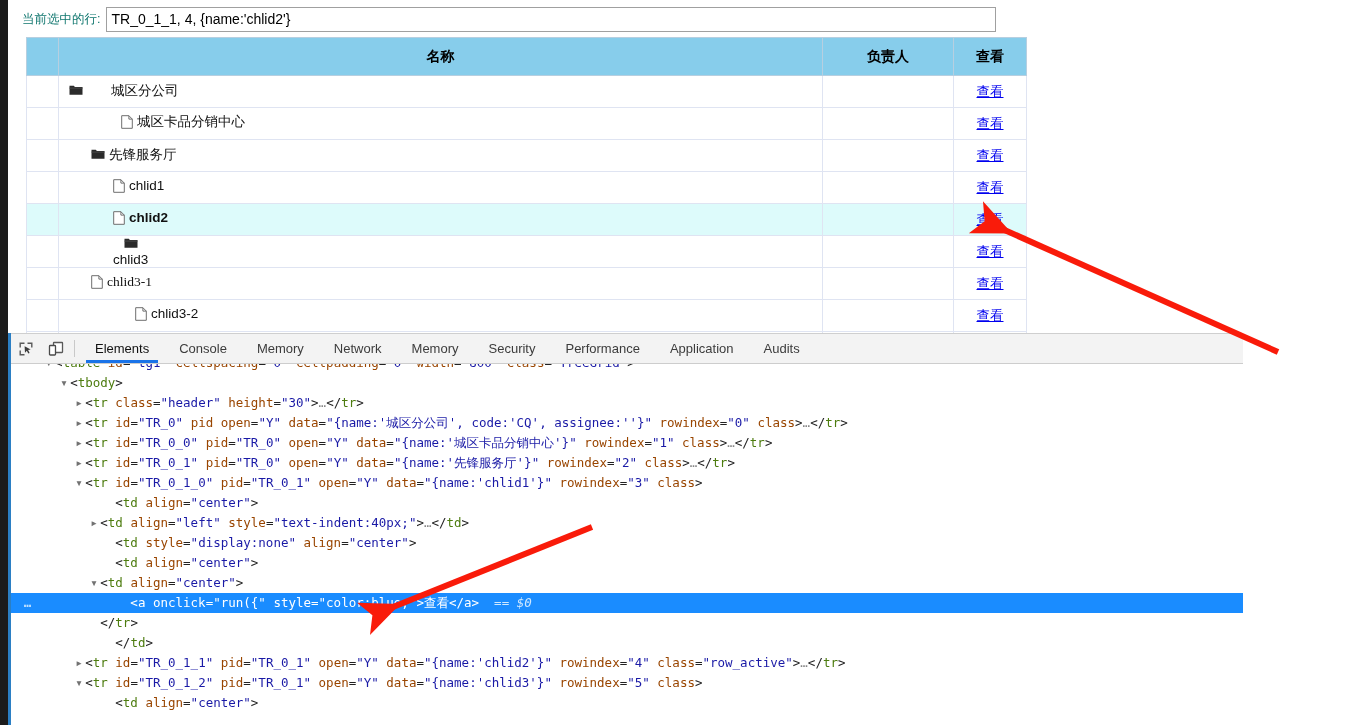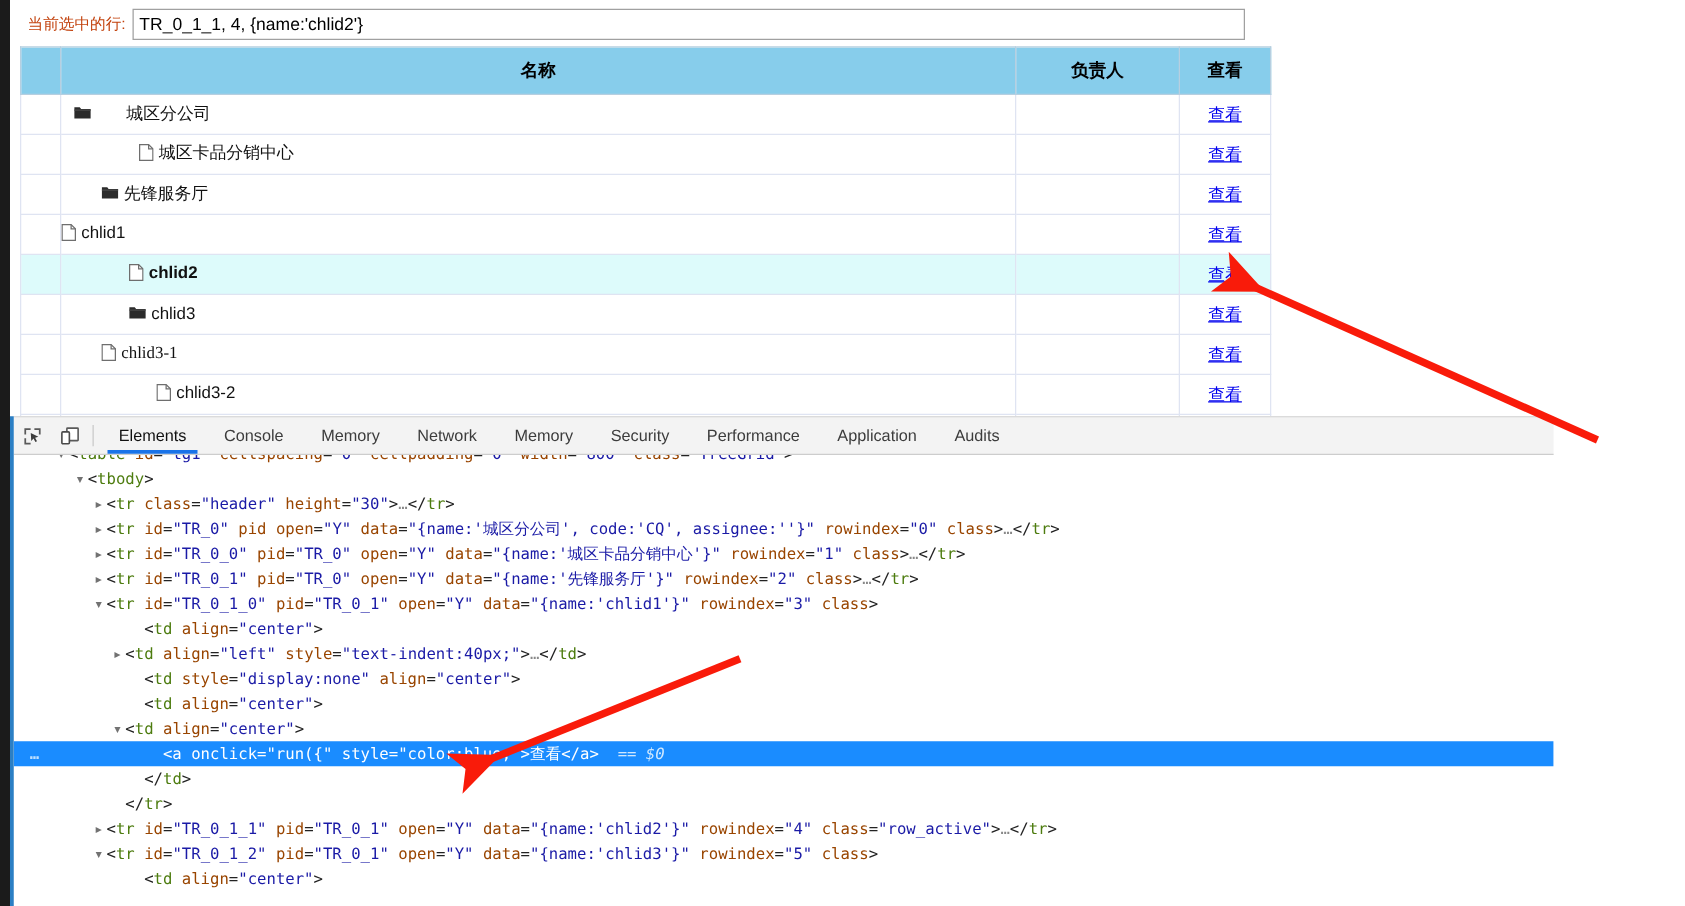--- a/index.html
+++ b/index.html
@@ -27,37 +27,37 @@
     position:absolute; left:8px; top:0; width:1340px; height:333px;
     background:#fff; overflow:hidden;
   }
 
   
   #selected-bar {
     position:absolute; left:14px; top:6px; height:26px;
     display:flex; align-items:center; gap:6px;
   }
   #selected-label {
-    font-size:12.5px; color:#c2410c; white-space:nowrap;
+    font-size:12.5px; color:#0f766e; white-space:nowrap;
     font-family:"Liberation Sans", sans-serif;
   }
   #selected-input {
     width:890px; height:25px;
     border:1px solid #a0a0a0;
     background:#fff;
     font-size:14px;
     font-family:"Liberation Sans", sans-serif;
     color:#000;
     padding:0 4px;
     outline:none;
   }
 
   
   #treegrid-wrap {
-    position:absolute; left:8px; top:37px; width:1000px;
+    position:absolute; left:18px; top:37px; width:1000px;
   }
   table.treegrid {
     border-collapse:collapse;
     width:1000px;
     table-layout:fixed;
     border:1px solid #b7cfe0;
   }
   table.treegrid col.c-exp   { width:32px; }
   table.treegrid col.c-name  { width:764px; }
   table.treegrid col.c-owner { width:131px; }
@@ -238,21 +238,21 @@
                     <path d="M0.5 3.6h13v1.0H0.5z" fill="#4a4a4a"></path>
                   </svg>
                 </span>
                 <span class="node-label">先锋服务厅</span>
               </span></td>
             <td class="cell-owner"></td>
             <td class="cell-view"><a class="view-link">查看</a></td>
           </tr>
           <tr>
             <td></td>
-            <td class="cell-name"><span class="node" style="">
+            <td class="cell-name"><span class="node" style="margin-left: 54px;">
                 <span class="ico">
                   <svg width="12" height="14" viewBox="0 0 12 14">
                     <path d="M0.7 0.7h7.2l3.4 3.4v9.2H0.7z" fill="#ffffff" stroke="#6e6e6e" stroke-width="1"></path>
                     <path d="M7.9 0.7v3.4h3.4" fill="none" stroke="#6e6e6e" stroke-width="1"></path>
                   </svg>
                 </span>
                 <span class="node-label">chlid1</span>
               </span></td>
             <td class="cell-owner"></td>
             <td class="cell-view"><a class="view-link">查看</a></td>
@@ -266,21 +266,21 @@
                     <path d="M7.9 0.7v3.4h3.4" fill="none" stroke="#6e6e6e" stroke-width="1"></path>
                   </svg>
                 </span>
                 <span class="node-label">chlid2</span>
               </span></td>
             <td class="cell-owner"></td>
             <td class="cell-view"><a class="view-link">查看</a></td>
           </tr>
           <tr>
             <td></td>
-            <td class="cell-name"><span class="node" style="margin-left: 54px;">
+            <td class="cell-name"><span class="node" style="margin-left: 54px; flex-direction: column;">
                 <span class="ico">
                   <svg width="14" height="12" viewBox="0 0 14 12">
                     <path d="M0.5 1.8h4.3l1.1 1.3h7.6v7.6H0.5z" fill="#2b2b2b"></path>
                     <path d="M0.5 3.6h13v1.0H0.5z" fill="#4a4a4a"></path>
                   </svg>
                 </span>
                 <span class="node-label">chlid3</span>
               </span></td>
             <td class="cell-owner"></td>
             <td class="cell-view"><a class="view-link">查看</a></td>
@@ -362,22 +362,22 @@
       <div class="code-line">&nbsp;&nbsp;&nbsp;&nbsp;&nbsp;&nbsp;&nbsp;&nbsp;<span class="tw">▸</span><span class="punc">&lt;</span><span class="tag">tr</span> <span class="attr">id</span><span class="punc">=</span><span class="val">"TR_0"</span> <span class="attr">pid</span> <span class="attr">open</span><span class="punc">=</span><span class="val">"Y"</span> <span class="attr">data</span><span class="punc">=</span><span class="val">"{name:'城区分公司', code:'CQ', assignee:''}"</span> <span class="attr">rowindex</span><span class="punc">=</span><span class="val">"0"</span> <span class="attr">class</span><span class="punc">&gt;</span><span class="ell">…</span><span class="punc">&lt;/</span><span class="tag">tr</span><span class="punc">&gt;</span></div>
       <div class="code-line">&nbsp;&nbsp;&nbsp;&nbsp;&nbsp;&nbsp;&nbsp;&nbsp;<span class="tw">▸</span><span class="punc">&lt;</span><span class="tag">tr</span> <span class="attr">id</span><span class="punc">=</span><span class="val">"TR_0_0"</span> <span class="attr">pid</span><span class="punc">=</span><span class="val">"TR_0"</span> <span class="attr">open</span><span class="punc">=</span><span class="val">"Y"</span> <span class="attr">data</span><span class="punc">=</span><span class="val">"{name:'城区卡品分销中心'}"</span> <span class="attr">rowindex</span><span class="punc">=</span><span class="val">"1"</span> <span class="attr">class</span><span class="punc">&gt;</span><span class="ell">…</span><span class="punc">&lt;/</span><span class="tag">tr</span><span class="punc">&gt;</span></div>
       <div class="code-line">&nbsp;&nbsp;&nbsp;&nbsp;&nbsp;&nbsp;&nbsp;&nbsp;<span class="tw">▸</span><span class="punc">&lt;</span><span class="tag">tr</span> <span class="attr">id</span><span class="punc">=</span><span class="val">"TR_0_1"</span> <span class="attr">pid</span><span class="punc">=</span><span class="val">"TR_0"</span> <span class="attr">open</span><span class="punc">=</span><span class="val">"Y"</span> <span class="attr">data</span><span class="punc">=</span><span class="val">"{name:'先锋服务厅'}"</span> <span class="attr">rowindex</span><span class="punc">=</span><span class="val">"2"</span> <span class="attr">class</span><span class="punc">&gt;</span><span class="ell">…</span><span class="punc">&lt;/</span><span class="tag">tr</span><span class="punc">&gt;</span></div>
       <div class="code-line">&nbsp;&nbsp;&nbsp;&nbsp;&nbsp;&nbsp;&nbsp;&nbsp;<span class="tw">▾</span><span class="punc">&lt;</span><span class="tag">tr</span> <span class="attr">id</span><span class="punc">=</span><span class="val">"TR_0_1_0"</span> <span class="attr">pid</span><span class="punc">=</span><span class="val">"TR_0_1"</span> <span class="attr">open</span><span class="punc">=</span><span class="val">"Y"</span> <span class="attr">data</span><span class="punc">=</span><span class="val">"{name:'chlid1'}"</span> <span class="attr">rowindex</span><span class="punc">=</span><span class="val">"3"</span> <span class="attr">class</span><span class="punc">&gt;</span></div>
       <div class="code-line">&nbsp;&nbsp;&nbsp;&nbsp;&nbsp;&nbsp;&nbsp;&nbsp;&nbsp;&nbsp;&nbsp;&nbsp;<span class="tw"> </span><span class="punc">&lt;</span><span class="tag">td</span> <span class="attr">align</span><span class="punc">=</span><span class="val">"center"</span><span class="punc">&gt;</span></div>
       <div class="code-line">&nbsp;&nbsp;&nbsp;&nbsp;&nbsp;&nbsp;&nbsp;&nbsp;&nbsp;&nbsp;<span class="tw">▸</span><span class="punc">&lt;</span><span class="tag">td</span> <span class="attr">align</span><span class="punc">=</span><span class="val">"left"</span> <span class="attr">style</span><span class="punc">=</span><span class="val">"text-indent:40px;"</span><span class="punc">&gt;</span><span class="ell">…</span><span class="punc">&lt;/</span><span class="tag">td</span><span class="punc">&gt;</span></div>
       <div class="code-line">&nbsp;&nbsp;&nbsp;&nbsp;&nbsp;&nbsp;&nbsp;&nbsp;&nbsp;&nbsp;&nbsp;&nbsp;<span class="tw"> </span><span class="punc">&lt;</span><span class="tag">td</span> <span class="attr">style</span><span class="punc">=</span><span class="val">"display:none"</span> <span class="attr">align</span><span class="punc">=</span><span class="val">"center"</span><span class="punc">&gt;</span></div>
       <div class="code-line">&nbsp;&nbsp;&nbsp;&nbsp;&nbsp;&nbsp;&nbsp;&nbsp;&nbsp;&nbsp;&nbsp;&nbsp;<span class="tw"> </span><span class="punc">&lt;</span><span class="tag">td</span> <span class="attr">align</span><span class="punc">=</span><span class="val">"center"</span><span class="punc">&gt;</span></div>
       <div class="code-line">&nbsp;&nbsp;&nbsp;&nbsp;&nbsp;&nbsp;&nbsp;&nbsp;&nbsp;&nbsp;<span class="tw">▾</span><span class="punc">&lt;</span><span class="tag">td</span> <span class="attr">align</span><span class="punc">=</span><span class="val">"center"</span><span class="punc">&gt;</span></div>
       <div class="code-line sel"><span class="sel-dots">…</span>&nbsp;&nbsp;&nbsp;&nbsp;&nbsp;&nbsp;&nbsp;&nbsp;&nbsp;&nbsp;&nbsp;&nbsp;&nbsp;&nbsp;<span class="tw"> </span><span class="punc">&lt;</span><span class="tag">a</span> <span class="attr">onclick</span><span class="punc">=</span><span class="val">"run({"</span> <span class="attr">style</span><span class="punc">=</span><span class="val">"color:blue;"</span><span class="punc">&gt;</span><span class="txt">查看</span><span class="punc">&lt;/</span><span class="tag">a</span><span class="punc">&gt;</span><span class="dollar">  == $0</span></div>
+      <div class="code-line">&nbsp;&nbsp;&nbsp;&nbsp;&nbsp;&nbsp;&nbsp;&nbsp;&nbsp;&nbsp;<span class="tw"> </span><span class="punc">&lt;/</span><span class="tag">tr</span><span class="punc">&gt;</span></div>
       <div class="code-line">&nbsp;&nbsp;&nbsp;&nbsp;&nbsp;&nbsp;&nbsp;&nbsp;&nbsp;&nbsp;&nbsp;&nbsp;<span class="tw"> </span><span class="punc">&lt;/</span><span class="tag">td</span><span class="punc">&gt;</span></div>
-      <div class="code-line">&nbsp;&nbsp;&nbsp;&nbsp;&nbsp;&nbsp;&nbsp;&nbsp;&nbsp;&nbsp;<span class="tw"> </span><span class="punc">&lt;/</span><span class="tag">tr</span><span class="punc">&gt;</span></div>
       <div class="code-line">&nbsp;&nbsp;&nbsp;&nbsp;&nbsp;&nbsp;&nbsp;&nbsp;<span class="tw">▸</span><span class="punc">&lt;</span><span class="tag">tr</span> <span class="attr">id</span><span class="punc">=</span><span class="val">"TR_0_1_1"</span> <span class="attr">pid</span><span class="punc">=</span><span class="val">"TR_0_1"</span> <span class="attr">open</span><span class="punc">=</span><span class="val">"Y"</span> <span class="attr">data</span><span class="punc">=</span><span class="val">"{name:'chlid2'}"</span> <span class="attr">rowindex</span><span class="punc">=</span><span class="val">"4"</span> <span class="attr">class</span><span class="punc">=</span><span class="val">"row_active"</span><span class="punc">&gt;</span><span class="ell">…</span><span class="punc">&lt;/</span><span class="tag">tr</span><span class="punc">&gt;</span></div>
       <div class="code-line">&nbsp;&nbsp;&nbsp;&nbsp;&nbsp;&nbsp;&nbsp;&nbsp;<span class="tw">▾</span><span class="punc">&lt;</span><span class="tag">tr</span> <span class="attr">id</span><span class="punc">=</span><span class="val">"TR_0_1_2"</span> <span class="attr">pid</span><span class="punc">=</span><span class="val">"TR_0_1"</span> <span class="attr">open</span><span class="punc">=</span><span class="val">"Y"</span> <span class="attr">data</span><span class="punc">=</span><span class="val">"{name:'chlid3'}"</span> <span class="attr">rowindex</span><span class="punc">=</span><span class="val">"5"</span> <span class="attr">class</span><span class="punc">&gt;</span></div>
       <div class="code-line">&nbsp;&nbsp;&nbsp;&nbsp;&nbsp;&nbsp;&nbsp;&nbsp;&nbsp;&nbsp;&nbsp;&nbsp;<span class="tw"> </span><span class="punc">&lt;</span><span class="tag">td</span> <span class="attr">align</span><span class="punc">=</span><span class="val">"center"</span><span class="punc">&gt;</span></div>
     </div>
 </div>
 
 <svg id="annotations">
   <defs>
     <marker id="ah" markerWidth="7" markerHeight="7" refX="2.2" refY="3.2" orient="auto" markerUnits="strokeWidth">
       <path d="M0,3.2 L6.6,0.3 L5.0,3.2 L6.6,6.1 Z" fill="#f91b0a"></path>

